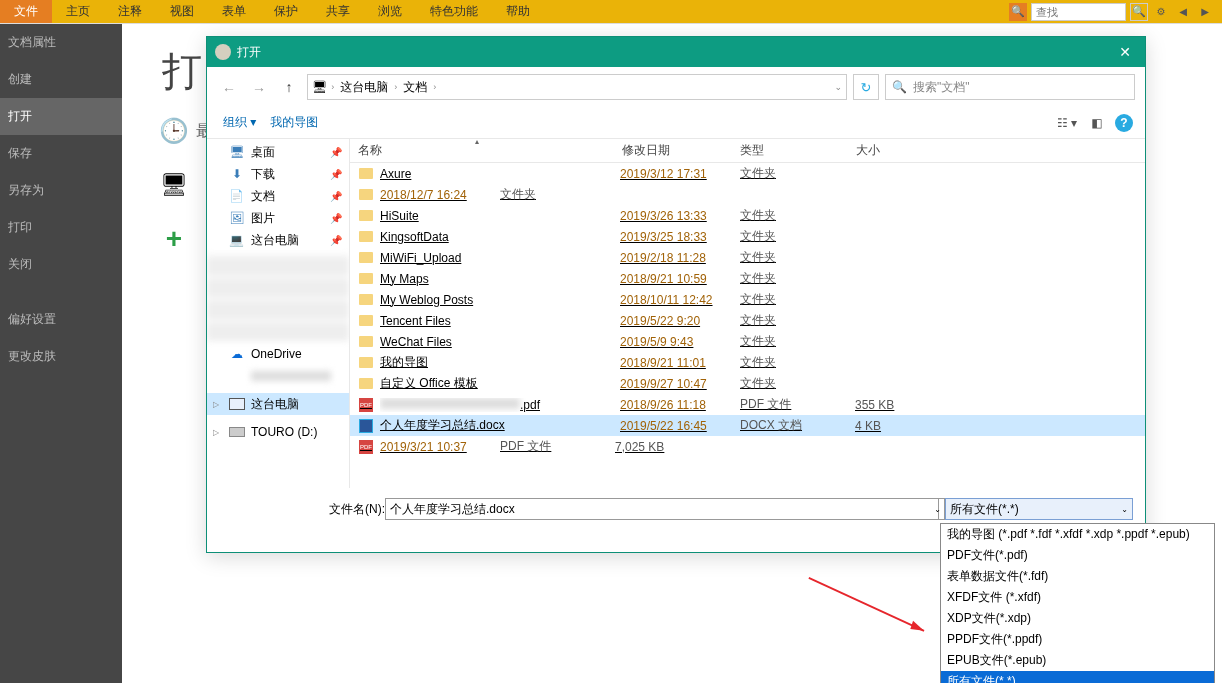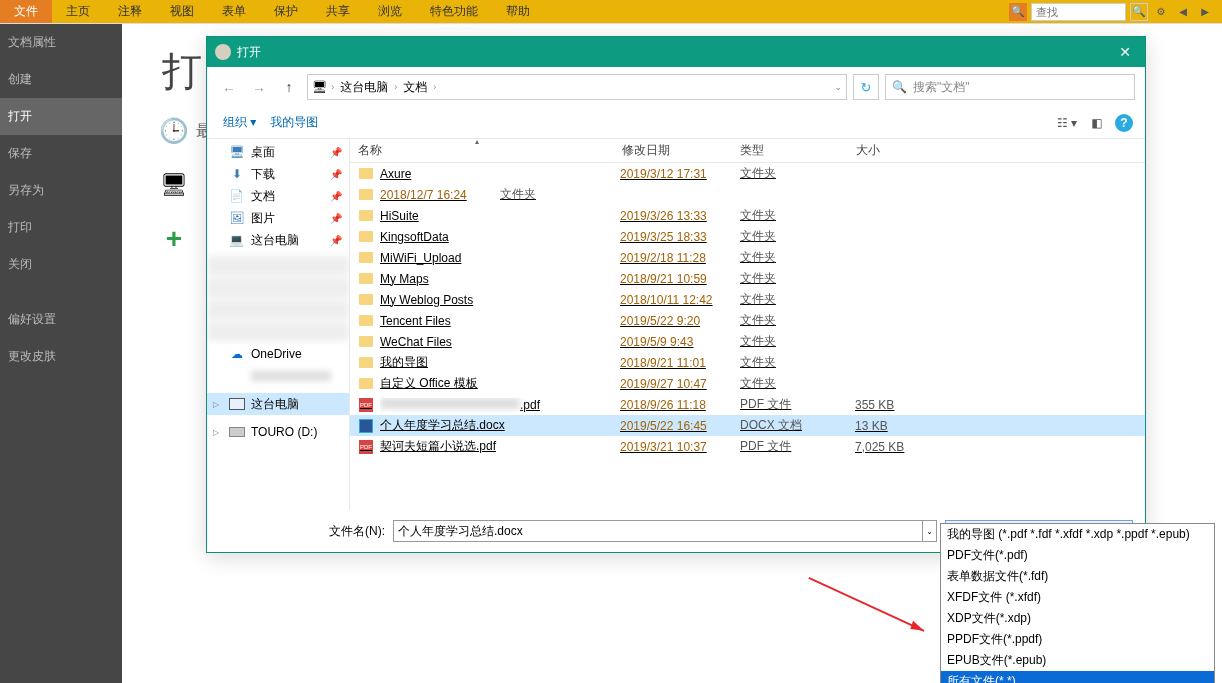--- a/index.html
+++ b/index.html
@@ -68,21 +68,21 @@
     .file-row .fico { width: 16px; height: 16px; margin-right: 6px; display: flex; align-items: center; justify-content: center; }
     .folder-ico { background: #f6d57e; border-radius: 1px; width: 14px; height: 11px; }
     .pdf-ico { background: #d64541; width: 14px; height: 14px; color: #fff; font-size: 6px; display: flex; align-items: center; justify-content: center; }
     .docx-ico { background: #2a5699; width: 14px; height: 14px; border: 1px solid #29aae1; }
     .fr-name { width: 240px; white-space: nowrap; overflow: hidden; text-overflow: ellipsis; }
     .fr-date { width: 120px; color: #a16207; }
     .fr-type { width: 115px; color: #555; }
     .fr-size { width: 70px; text-align: left; color: #555; }
     .blur-name { filter: blur(3px); background: #ddd; height: 11px; width: 140px; display: inline-block; }
     
-    .dlg-footer { padding: 10px 12px 10px; display: flex; align-items: center; gap: 8px; font-size: 12px; }
+    .dlg-footer { padding: 10px 12px 32px; display: flex; align-items: center; font-size: 12px; }
     .fn-label { margin-left: 110px; }
     .fn-input { flex: 1; height: 22px; border: 1px solid #999; padding: 0 4px; font-size: 12px; }
     .fn-drop { width: 14px; height: 22px; border: 1px solid #999; border-left: none; display: flex; align-items: center; justify-content: center; font-size: 8px; margin-left: -8px; }
     .filter-select { width: 188px; height: 22px; border: 1px solid #7a9fd4; background: #e8f0fb; display: flex; align-items: center; padding: 0 4px; cursor: pointer; justify-content: space-between; }
     .filter-select .chev-d { font-size: 8px; }
     
     
     .filter-dropdown { position: absolute; left: 940px; top: 523px; width: 275px; background: #fff; border: 1px solid #888; font-size: 12px; z-index: 100; }
     .filter-opt { padding: 2px 6px; cursor: pointer; }
     .filter-opt.selected { background: #0a6bd6; color: #fff; }
@@ -368,27 +368,26 @@
     <span class="fr-type">PDF 文件</span>
     <span class="fr-size">355 KB</span>
           </div>
           <div class="file-row selected">
             <span class="fico">
               <span class="docx-ico"></span>
             </span>
     <span class="fr-name">个人年度学习总结.docx</span>
     <span class="fr-date">2019/5/22 16:45</span>
     <span class="fr-type">DOCX 文档</span>
-    <span class="fr-size">13 KB</span>
+    <span class="fr-size">4 KB</span>
           </div>
           <div class="file-row">
             <span class="fico">
               <span class="pdf-ico">PDF</span>
             </span>
-    <span class="fr-name">契诃夫短篇小说选.pdf</span>
     <span class="fr-date">2019/3/21 10:37</span>
     <span class="fr-type">PDF 文件</span>
     <span class="fr-size">7,025 KB</span>
           </div>
         </div>
     </div>
   </div>
 
   <div class="dlg-footer">
     <span class="fn-label">文件名(N):</span>

